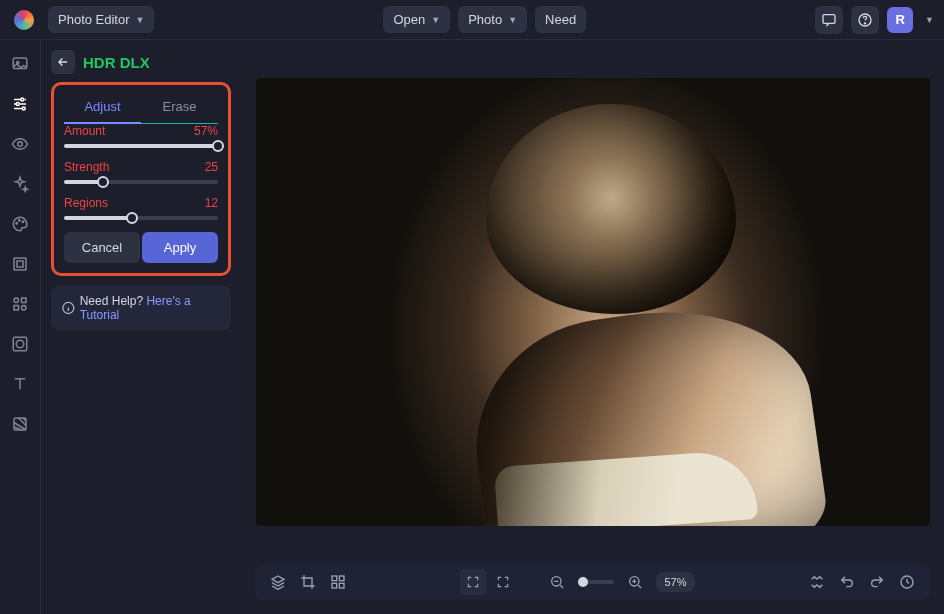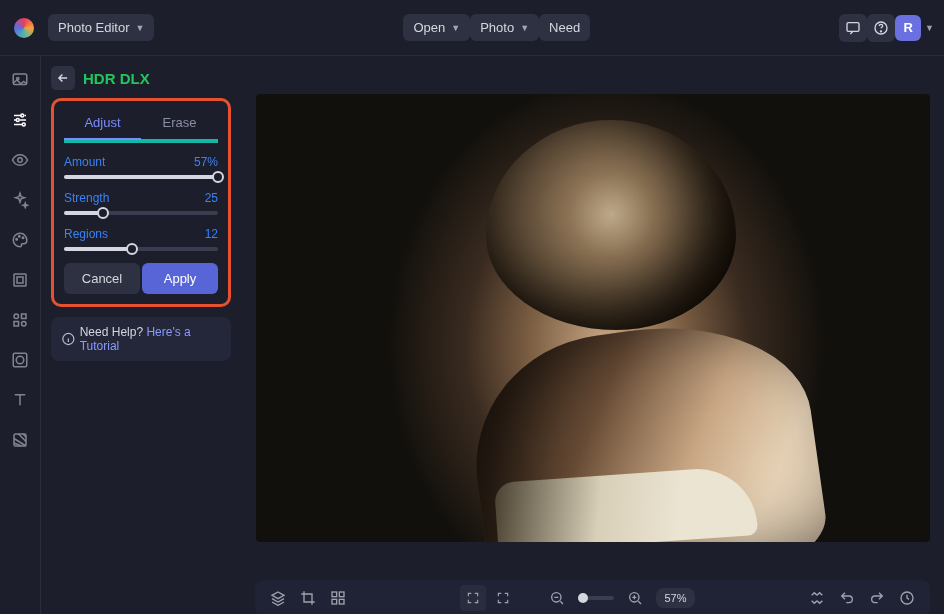--- a/index.html
+++ b/index.html
@@ -6,21 +6,21 @@
 body {
   width: 944px; height: 614px;
   background: #1c1e2b;
   font-family: -apple-system, BlinkMacSystemFont, "Segoe UI", sans-serif;
   color: #d5d7e0;
   overflow: hidden;
   font-size: 13px;
 }
 
 .topbar {
-  height: 56px;
+  height: 40px;
   display: flex;
   align-items: center;
   padding: 0 10px;
   border-bottom: 1px solid #2a2d3e;
 }
 .logo {
   width: 20px; height: 20px; border-radius: 50%;
   background: conic-gradient(#e93d5b, #f9a13a, #4db8a8, #5b6ee1, #e93d5b);
   margin: 0 6px 0 4px;
 }
@@ -28,21 +28,21 @@
   background: #2e3142;
   border-radius: 6px;
   padding: 6px 10px;
   display: inline-flex;
   align-items: center;
   gap: 6px;
   cursor: pointer;
 }
 .chev-down { font-size: 9px; opacity: .7; }
 .spacer { flex: 1; }
-.topbar-group { display: flex; gap: 0; justify-content: space-between; }
+.topbar-group { display: flex; gap: 8px; justify-content: space-between; }
 .icon-btn {
   width: 28px; height: 28px;
   background: #2e3142;
   border-radius: 6px;
   display: flex; align-items: center; justify-content: center;
   cursor: pointer;
 }
 .avatar {
   width: 26px; height: 26px; border-radius: 6px;
   background: #6a70e0;
@@ -83,38 +83,37 @@
   cursor: pointer;
 }
 .panel-title { font-size: 15px; font-weight: 700; color: #22c55e; }
 .highlight-box {
   border: 3px solid #e8512f;
   border-radius: 10px;
   padding: 8px 10px 10px 10px;
 }
 .tabs {
   display: flex;
-  border-bottom: 4px solid #14b8a6;
-  margin-bottom: 12px;
+  border-bottom: 1px solid #14b8a6;
 }
 .tab {
   flex: 1; text-align: center;
   padding: 6px 0 8px 0;
   cursor: pointer;
   color: #8a8ea3;
 }
 .tab.active {
   color: #7a8cff;
   border-bottom: 2px solid #7a8cff;
   margin-bottom: -1px;
 }
 .slider-row { margin-bottom: 12px; }
 .slider-labels {
   display: flex; justify-content: space-between;
-  font-size: 12px; color: #3b82f6;
+  font-size: 12px; color: #ef4444;
   margin-bottom: 6px;
 }
 .slider-track {
   position: relative;
   height: 4px;
   background: #3a3d4f;
   border-radius: 2px;
 }
 .slider-fill {
   position: absolute; left: 0; top: 0; bottom: 0;

